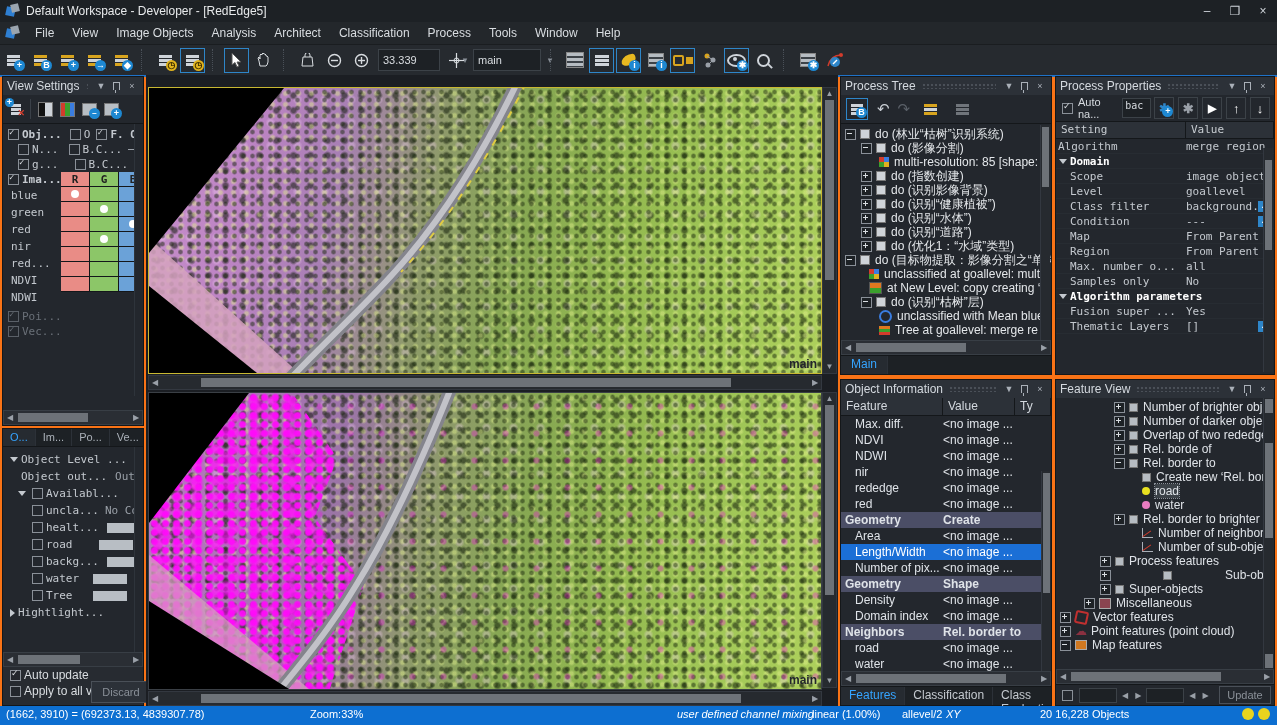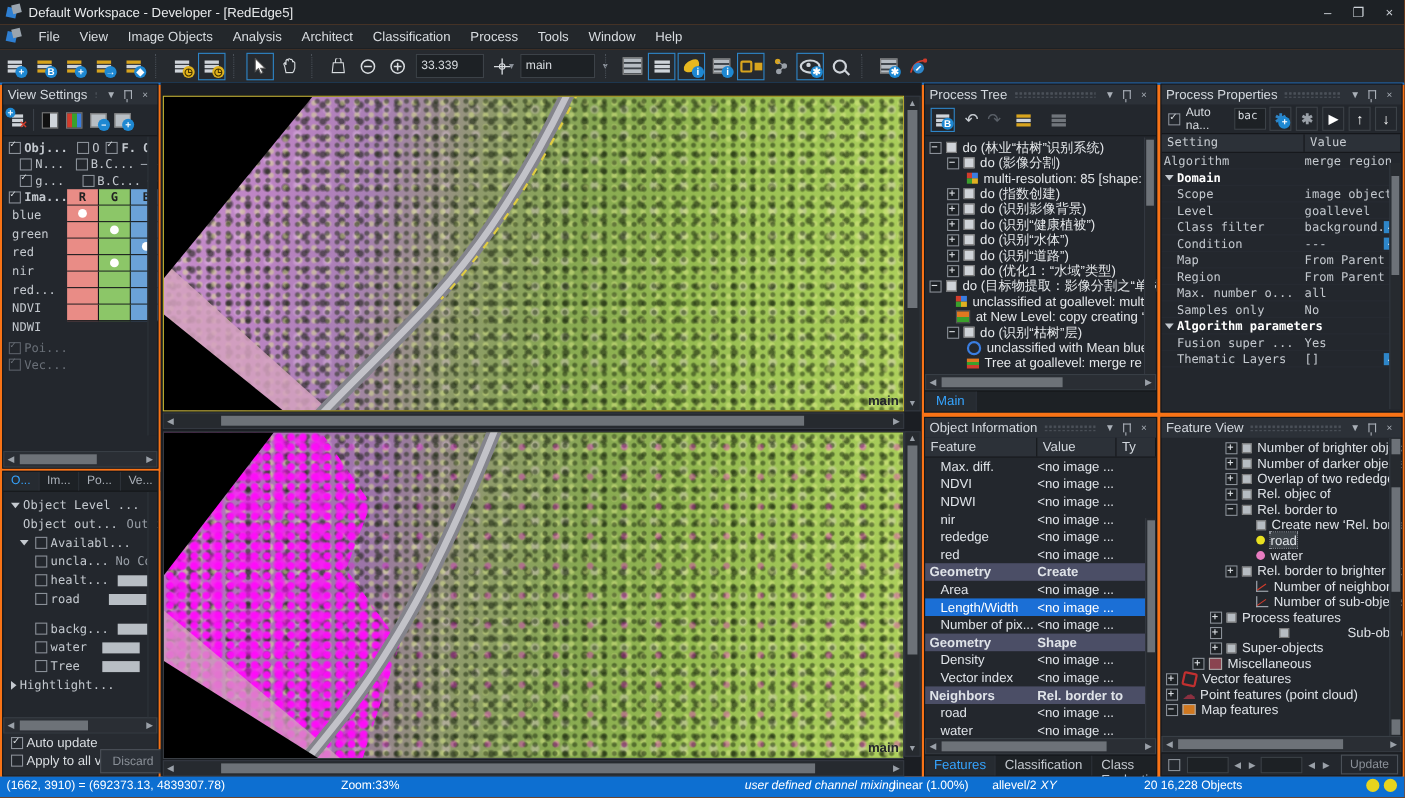--- a/index.html
+++ b/index.html
@@ -483,21 +483,21 @@
       <div class="orow" style="padding-left:22px;">
           <span class="cb"></span>
           <span>healt...</span>
           <span class="swatch"></span>
         </div>
       <div class="orow" style="padding-left:22px;">
           <span class="cb"></span>
           <span>road</span>
           <span class="swatch" style="margin-left:26px;"></span>
         </div>
-      <div class="orow" style="padding-left:22px;margin-top:10px;">
+      <div class="orow" style="padding-left:22px;">
           <span class="cb"></span>
           <span>backg...</span>
           <span class="swatch"></span>
         </div>
       <div class="orow" style="padding-left:22px;">
           <span class="cb"></span>
           <span>water</span>
           <span class="swatch" style="margin-left:14px;"></span>
         </div>
       <div class="orow" style="padding-left:22px;">
@@ -836,21 +836,21 @@
         </div>
       <div class="oirow grp">
           <span class="f">Geometry</span>
           <span class="v">Shape</span>
         </div>
       <div class="oirow">
           <span class="f">Density</span>
           <span class="v">&lt;no image ...</span>
         </div>
       <div class="oirow">
-          <span class="f">Vector index</span>
+          <span class="f">Domain index</span>
           <span class="v">&lt;no image ...</span>
         </div>
       <div class="oirow grp">
           <span class="f">Neighbors</span>
           <span class="v">Rel. border to</span>
         </div>
       <div class="oirow">
           <span class="f">road</span>
           <span class="v">&lt;no image ...</span>
         </div>
@@ -894,21 +894,21 @@
           <span>Number of darker objects</span>
         </div>
       <div class="fvr" style="padding-left:58px;">
           <span class="exp p"></span>
           <span class="fsq"></span>
           <span>Overlap of two rededge</span>
         </div>
       <div class="fvr" style="padding-left:58px;">
           <span class="exp p"></span>
           <span class="fsq"></span>
-          <span>Rel. objec of</span>
+          <span>Rel. borde of</span>
         </div>
       <div class="fvr" style="padding-left:58px;">
           <span class="exp m"></span>
           <span class="fsq"></span>
           <span>Rel. border to</span>
         </div>
       <div class="fvr" style="padding-left:86px;">
           <span class="fsq"></span>
           <span>Create new ‘Rel. borde</span>
         </div>

